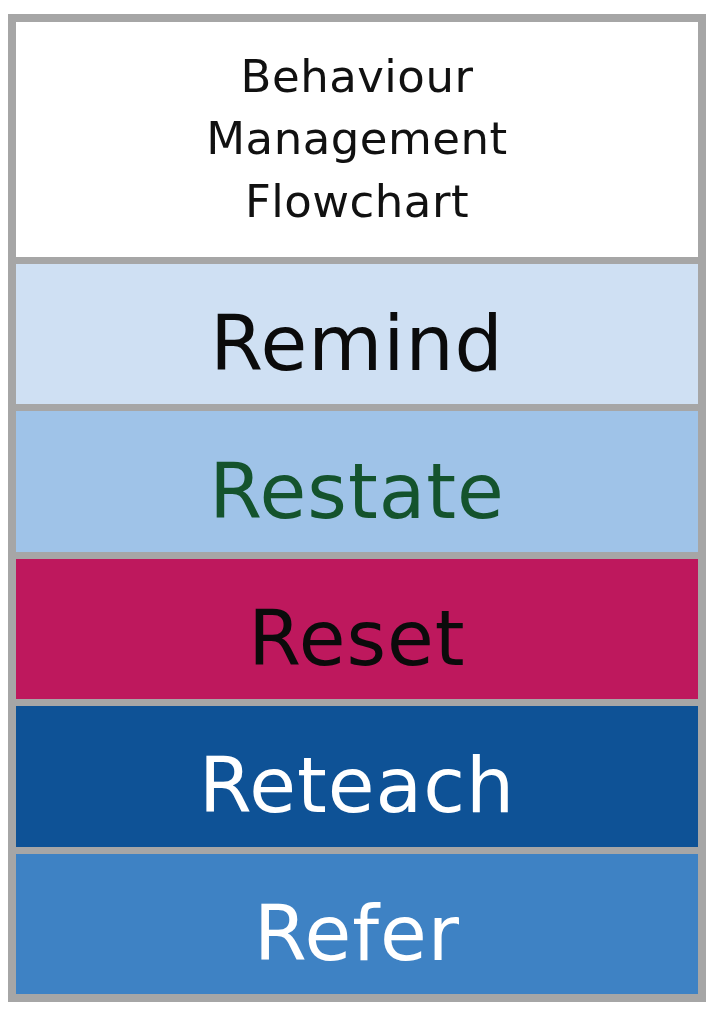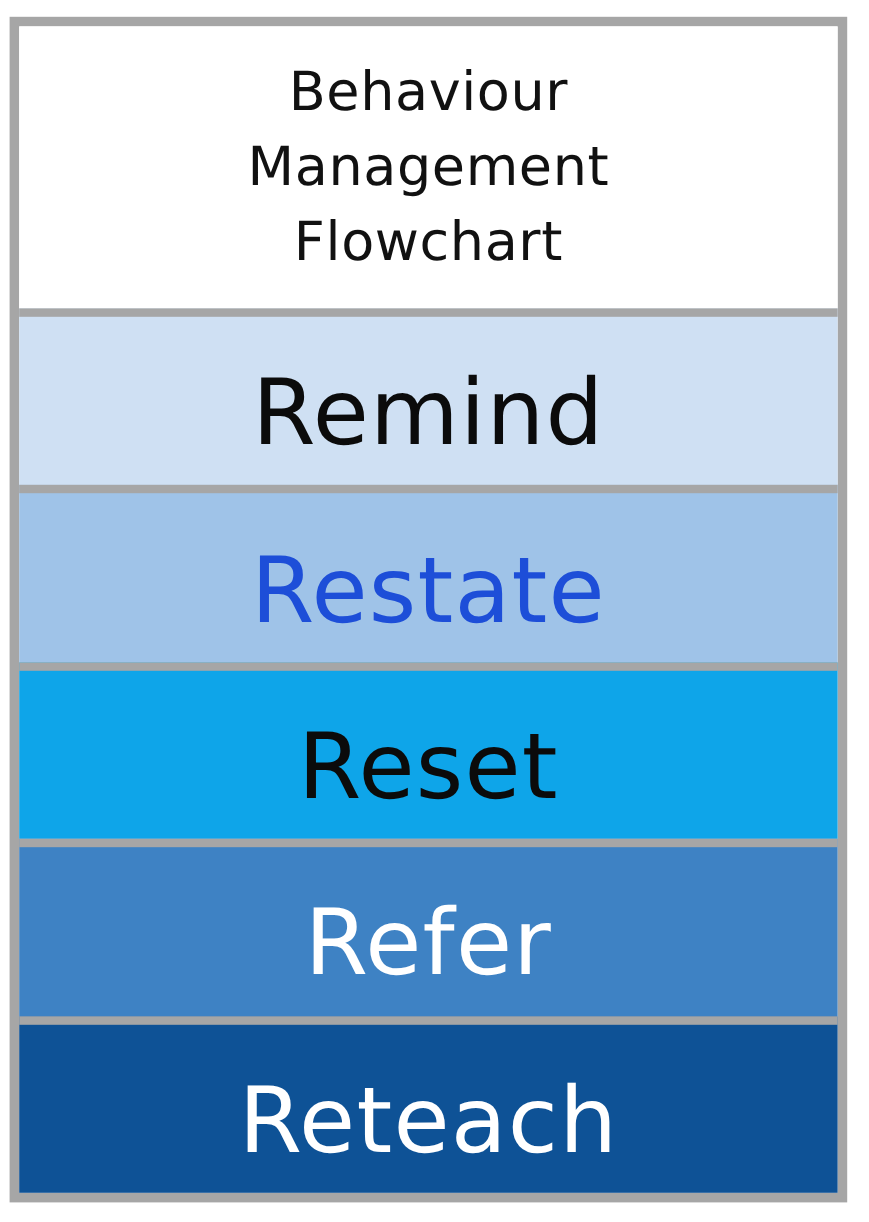--- a/index.html
+++ b/index.html
@@ -73,30 +73,30 @@
     <div class="title-box">
       <h1 class="title">Behaviour
 Management
 Flowchart</h1>
     </div>
 
     <div class="row" style="background-color: rgb(207, 224, 243); color: rgb(11, 11, 11);">
       <span class="row-label">Remind</span>
     </div>
 
-    <div class="row" style="background-color: rgb(159, 195, 232); color: #1d4ed8;">
+    <div class="row" style="background-color: rgb(159, 195, 232); color: #14532d;">
       <span class="row-label">Restate</span>
     </div>
 
-    <div class="row" style="background-color: #0ea5e9; color: rgb(11, 11, 11);">
+    <div class="row" style="background-color: #be185d; color: rgb(11, 11, 11);">
       <span class="row-label">Reset</span>
+    </div>
+
+    <div class="row" style="background-color: rgb(14, 82, 150); color: rgb(255, 255, 255);">
+      <span class="row-label">Reteach</span>
     </div>
 
     <div class="row" style="background-color: rgb(62, 130, 196); color: rgb(255, 255, 255);">
       <span class="row-label">Refer</span>
     </div>
 
-    <div class="row" style="background-color: rgb(14, 82, 150); color: rgb(255, 255, 255);">
-      <span class="row-label">Reteach</span>
-    </div>
-
   </div>
 </div>
 
 </body></html>

